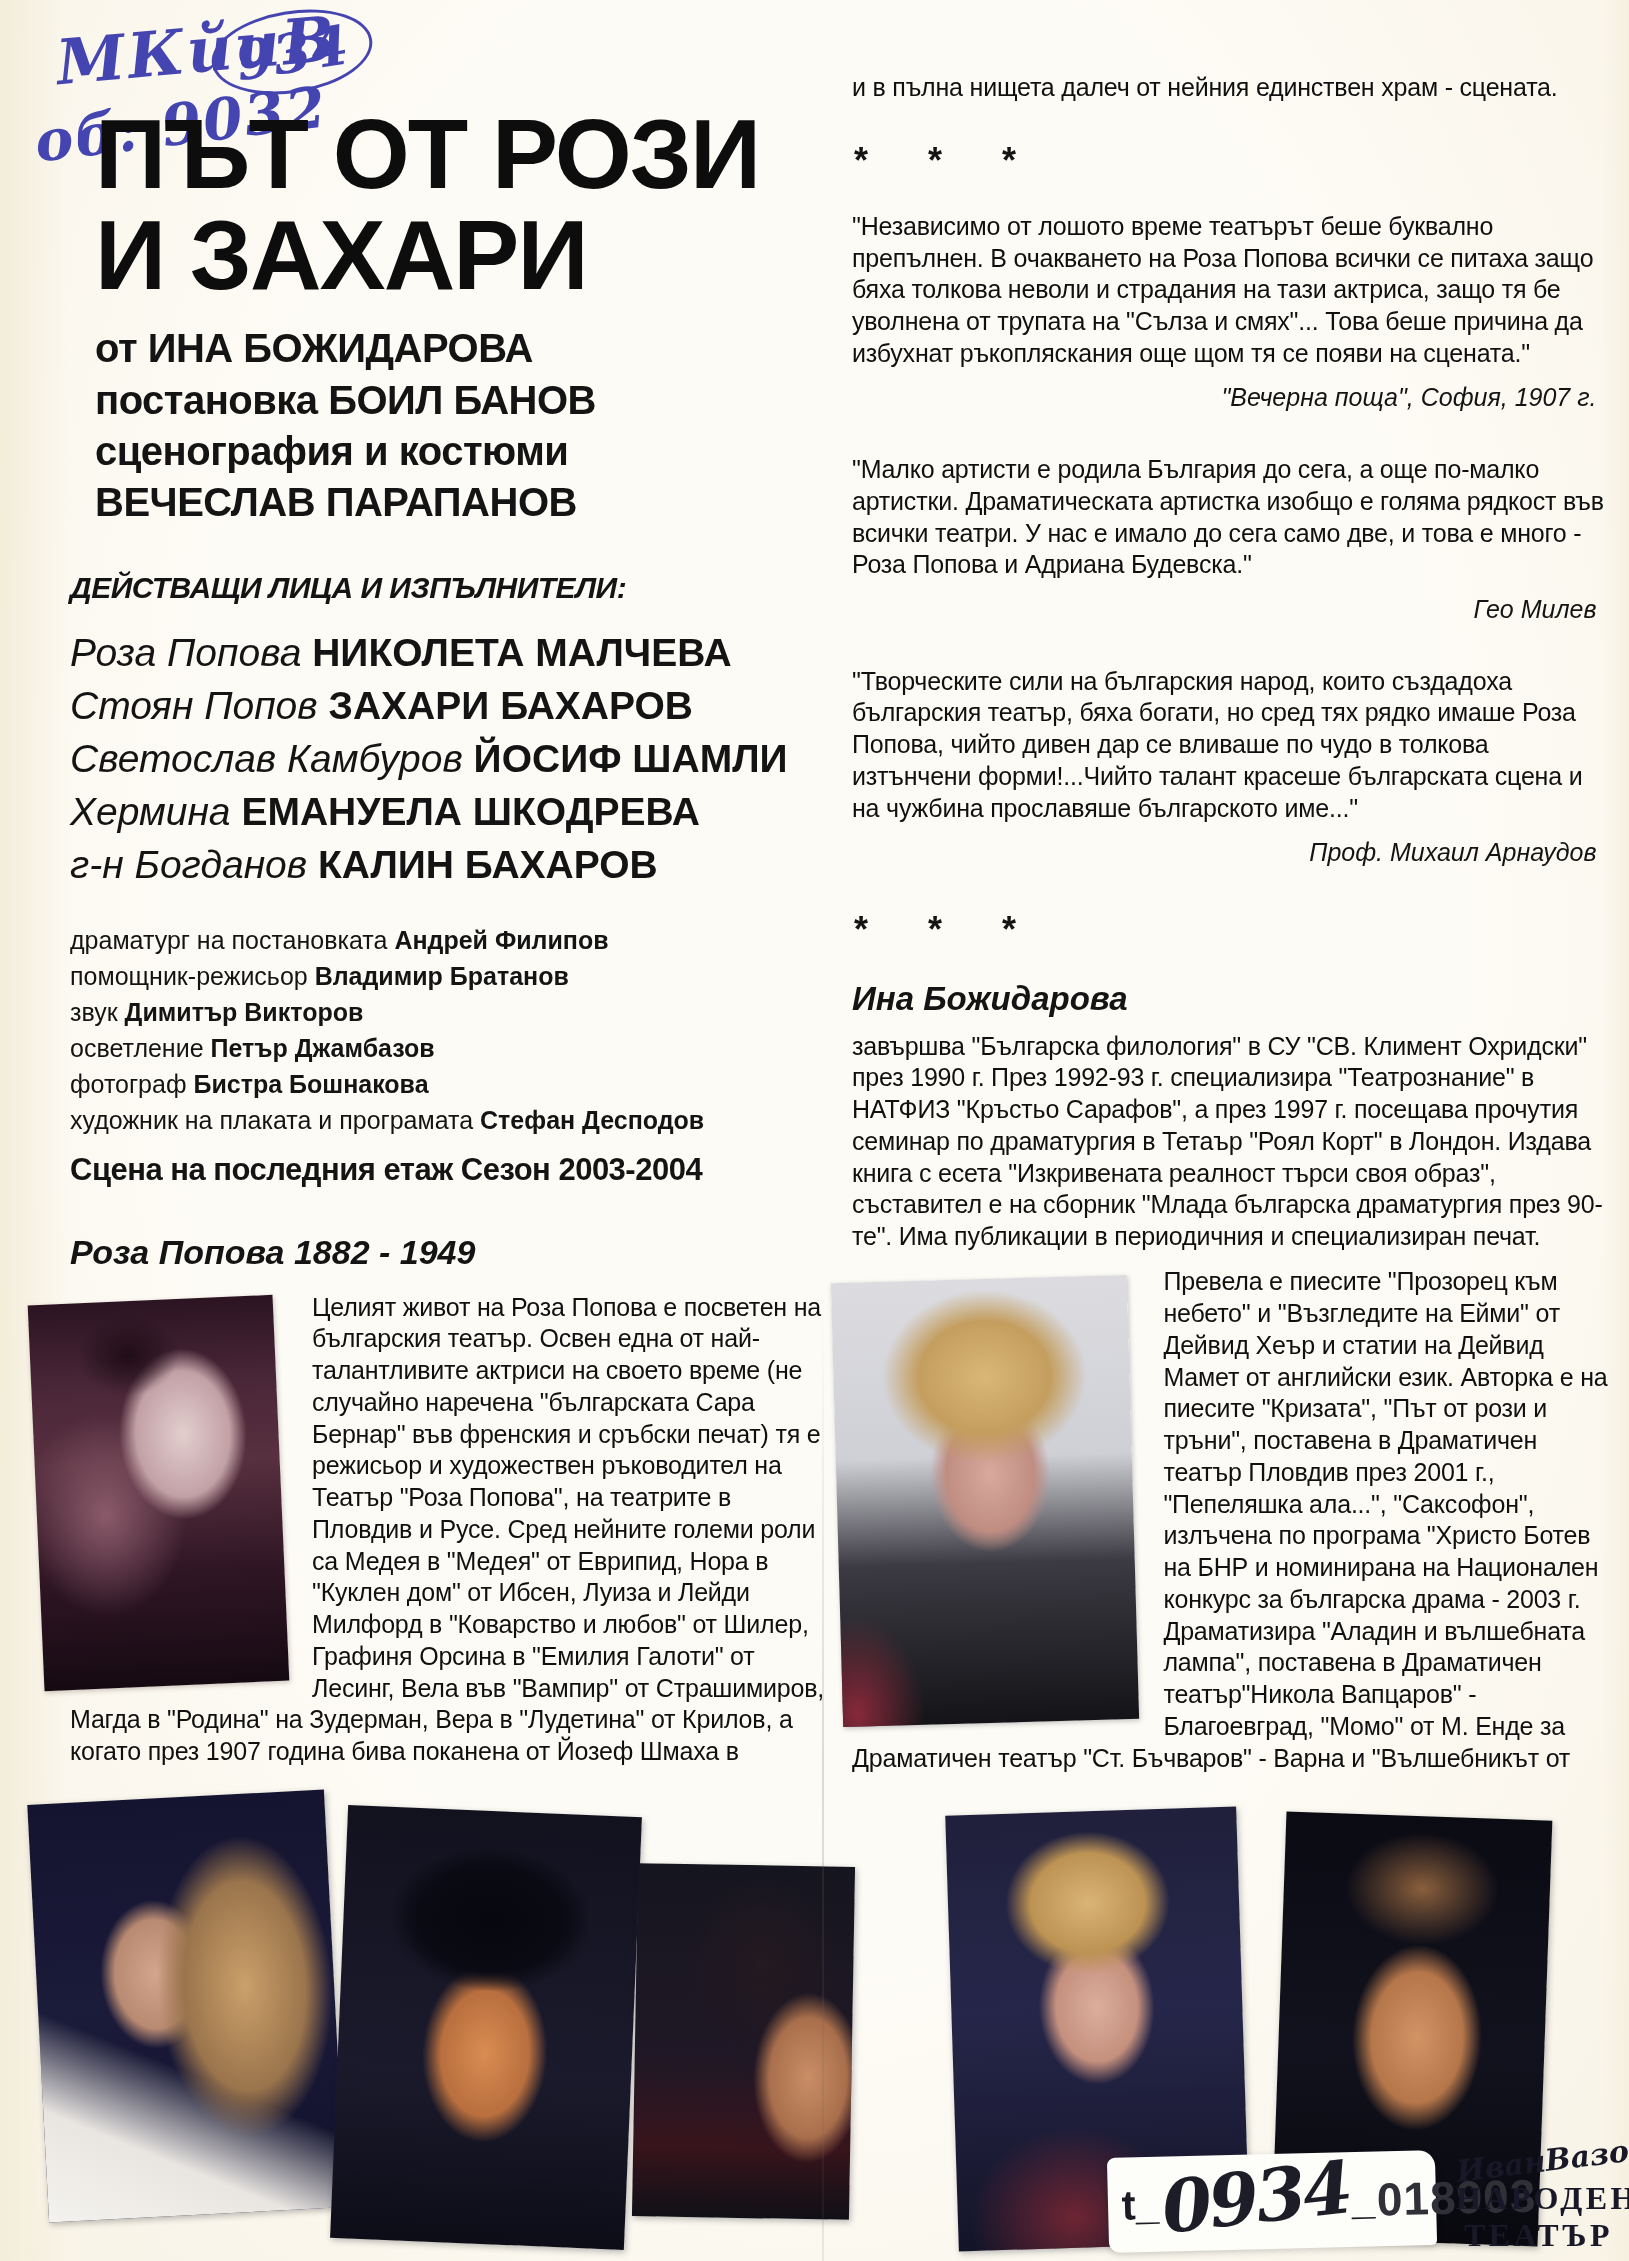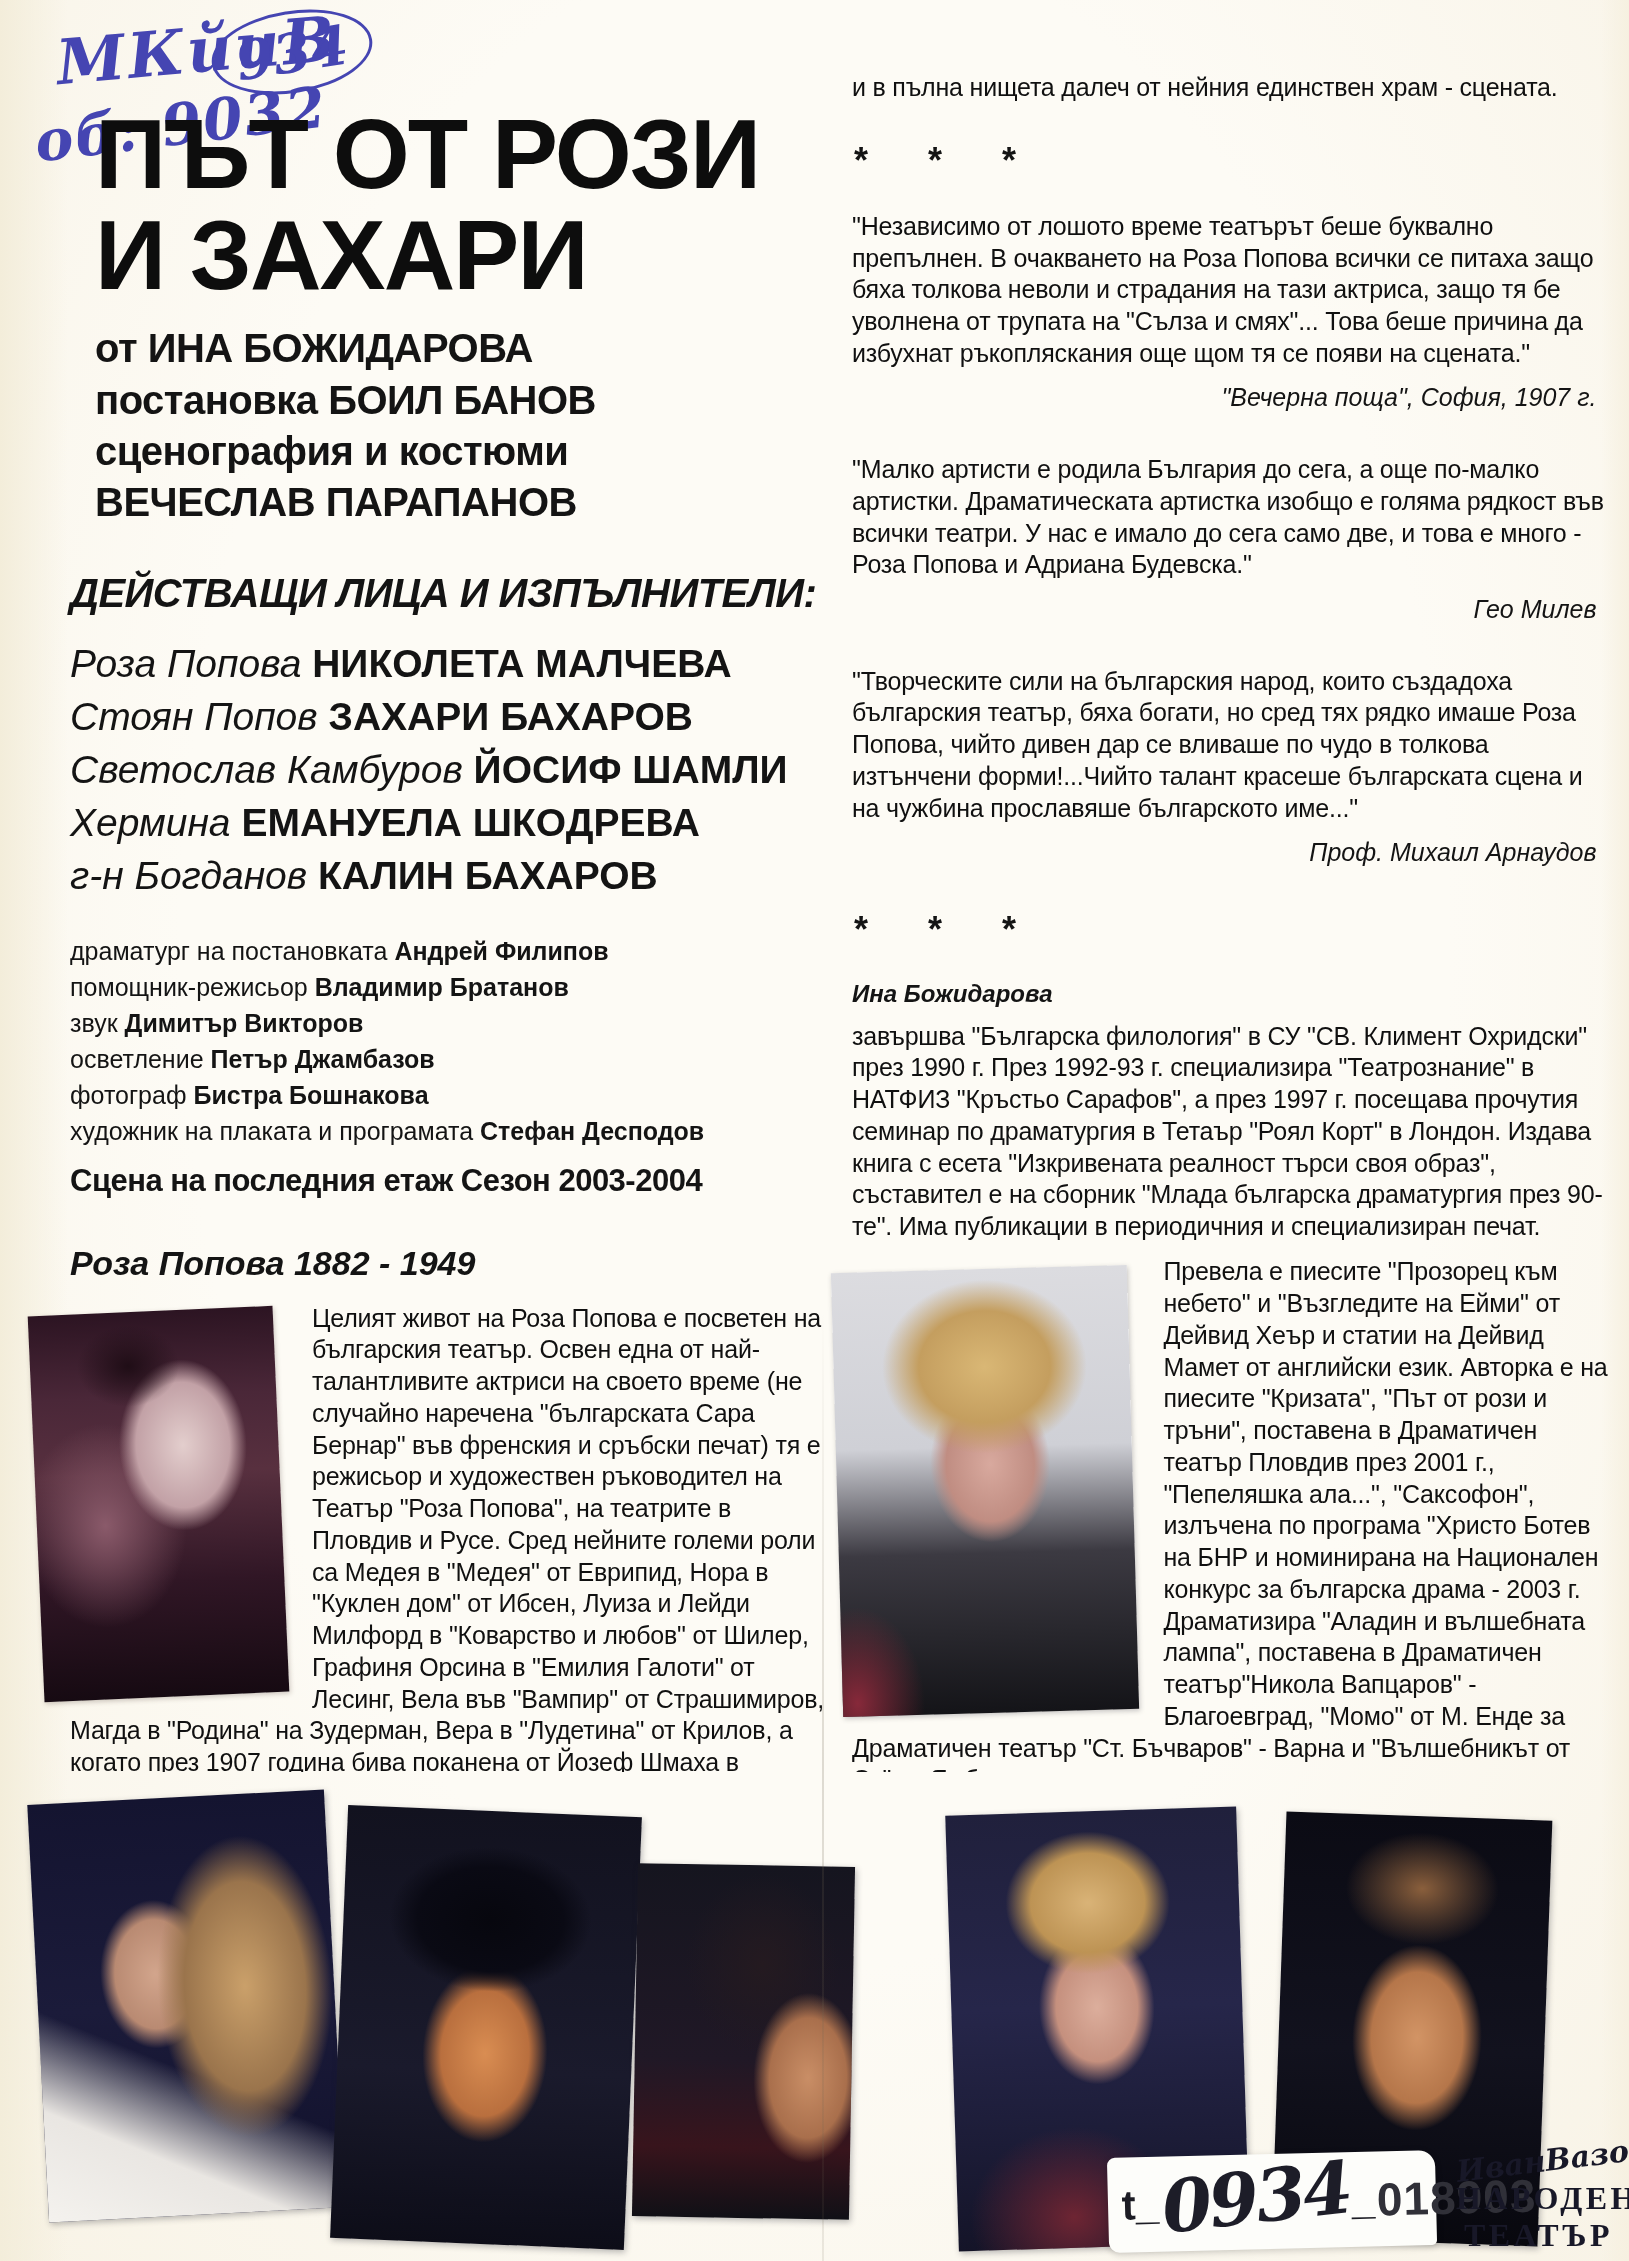--- a/index.html
+++ b/index.html
@@ -22,21 +22,21 @@
     font-style:italic; font-weight:bold; font-size:54px; border:3.4px solid #4545b2; border-radius:50%;
     padding:6.8px 21.4px 4.9px 21.4px; transform:rotate(-9deg); }
 
   .cols { position:absolute; left:0; top:0; width:1630px; height:1772px; display:flex; overflow:hidden; }
   .col-left  { width:760px; margin-left:70px; padding-top:104px; box-sizing:border-box; }
   .col-right { width:762px; margin-left:22px;  padding-top:72px; box-sizing:border-box; }
 
   
   .main-title { margin:0 0 17.5px 25px; font-size:99px; line-height:1.02; font-weight:bold; letter-spacing:-1.9px; color:#0d0d0d; }
   .subtitle-block { margin:12.6px 0 0 25px; font-size:40px; font-weight:bold; line-height:1.28; letter-spacing:-0.5px; }
-  .cast-heading { margin:43px 0 20.4px 0; font-size:40px; font-weight:bold; font-style:italic; letter-spacing:-0.5px; }
+  .cast-heading { margin:43px 0 20.4px 0; font-size:30px; font-weight:bold; font-style:italic; letter-spacing:-0.5px; }
   .cast-list { list-style:none; margin:0; padding:0; font-size:39px; line-height:1.36; }
   .cast-role { font-style:italic; }
   .cast-actor { font-weight:bold; }
   .crew-list { list-style:none; margin:31px 0 0 0; padding:0; font-size:25px; line-height:1.44; }
   .crew-name { font-weight:bold; }
   .season-line { margin-top:14.6px; font-size:31px; font-weight:bold; letter-spacing:-0.5px; }
   .rosa-heading { margin:45px 0 19.4px 0; font-size:34px; font-weight:bold; font-style:italic; }
 
   .rosa-photo { float:left; width:245px; height:386px; margin:8.7px 31px 11.6px -34px;
     transform:rotate(-2.5deg);
@@ -45,21 +45,21 @@
       radial-gradient(ellipse 85px 114px at 61% 35%, #e3cecd 0%, #c2a1a6 55%, rgba(194,161,166,0) 75%),
       radial-gradient(ellipse 116px 146px at 28% 55%, #8a5a6a 0%, rgba(138,90,106,0) 70%),
       linear-gradient(to top, #160a12 0%, #301625 30%, #58303f 58%, #4a2738 78%, #2c1422 100%);
     box-shadow:1px 1.9px 4.9px rgba(60,40,30,0.25); }
 
   .body-text { font-size:25px; line-height:1.27; letter-spacing:-0.2px; margin:0 0 13.6px 0; color:#101010; }
 
   
   .stars { font-size:36px; font-weight:bold; letter-spacing:25px; margin:36px 0 29px 1.9px; }
   .quote-source { text-align:right; font-style:italic; font-size:25px; margin:4.9px 17.5px 42px 0; }
-  .ina-heading { margin:19.4px 0 12.6px 0; font-size:24px; font-weight:bold; font-style:italic; }
+  .ina-heading { margin:19.4px 0 12.6px 0; font-size:33px; font-weight:bold; font-style:italic; }
 
   .ina-photo { float:left; width:296px; height:444px; margin:12.6px 30px 9.7px -14.6px;
     transform:rotate(-1.6deg);
     background:
       radial-gradient(ellipse 146px 124px at 51% 22%, #d9b775 0%, #c49e5f 45%, rgba(196,158,95,0) 70%),
       radial-gradient(ellipse 80px 104px at 52% 44%, #d8a99e 0%, #c08d82 55%, rgba(192,141,130,0) 75%),
       radial-gradient(ellipse 112px 160px at 5% 97%, #87293a 0%, rgba(135,41,58,0) 60%),
       linear-gradient(180deg, #dcdce0 0%, #cfd0d6 40%, #3c3a42 64%, #141418 100%);
     box-shadow:1px 1.9px 4.9px rgba(40,40,50,0.25); }
   .clear { clear:both; }

